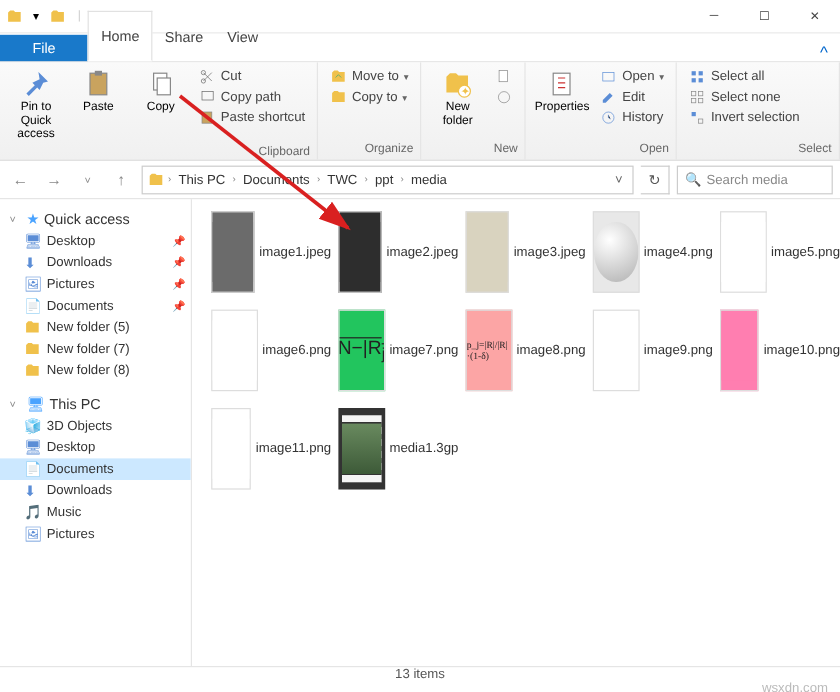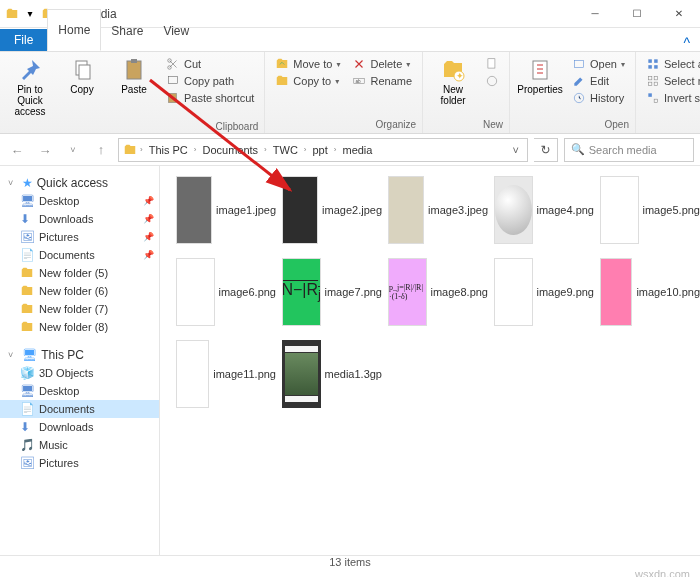--- a/index.html
+++ b/index.html
@@ -9,21 +9,21 @@
 .titlebar { height: 28px; background: #fff; border-bottom: 1px solid #e5e5e5; display: flex; align-items: center; }
 .titlebar .qat { display: flex; align-items: center; padding: 0 4px; gap: 2px; }
 .titlebar .qat-icon { width: 16px; height: 16px; display: flex; align-items: center; justify-content: center; font-size: 10px; }
 .titlebar .folder-icon { color: #f0c14b; }
 .titlebar .title { flex: 1; padding-left: 6px; color: #444; font-size: 12px; }
 .titlebar .winbtns { display: flex; }
 .titlebar .winbtn { width: 42px; height: 28px; display: flex; align-items: center; justify-content: center; font-size: 10px; color: #444; }
 
 
 .tabs { height: 24px; display: flex; align-items: flex-end; border-bottom: 1px solid #e1e1e1; background: #fff; }
-.tabs .tab-file { background: #1979ca; color: #fff; padding: 4px 14px; font-size: 12px; }
+.tabs .tab-file { background: #1979ca; color: #fff; padding: 4px 27px; font-size: 12px; }
 .tabs .tab { padding: 13px 10px; font-size: 12px; color: #444; }
 .tabs .tab.active { border: 1px solid #e1e1e1; border-bottom: 1px solid #fff; background: #fff; }
 .tabs .help { margin-left: auto; padding: 0 10px; color: #0066cc; font-size: 14px; }
 
 
 .ribbon { height: 82px; background: linear-gradient(#fafafa,#f0f0f0); border-bottom: 1px solid #dadada; display: flex; }
 .ribbon-group { border-right: 1px solid #e5e5e5; display: flex; flex-direction: column; padding: 4px 6px 0; }
 .ribbon-group .group-content { flex: 1; display: flex; align-items: flex-start; gap: 4px; }
 .ribbon-group .group-label { text-align: right; font-size: 10px; color: #666; padding: 2px 0 3px; }
 .ribbon-btn-large { display: flex; flex-direction: column; align-items: center; width: 48px; gap: 2px; padding: 2px; font-size: 10px; text-align: center; }
@@ -110,32 +110,32 @@
   <div class="ribbon-group">
     <div class="group-content">
       <div class="ribbon-btn-large">
         <svg class="icon" viewBox="0 0 24 24">
             <path fill="#5b8dd6" d="M14 2l8 8-4 1-3 6-2-2-7 7-2-2 7-7-2-2 6-3z"></path>
           </svg>
         <span>Pin to Quick access</span>
       </div>
       <div class="ribbon-btn-large">
         <svg class="icon" viewBox="0 0 24 24">
+            <rect x="5" y="3" width="14" height="18" fill="#c9a35e" stroke="#888"></rect>
+            <rect x="9" y="1" width="6" height="4" fill="#888"></rect>
+          </svg>
+        <span>Paste</span>
+      </div>
+      <div class="ribbon-btn-large">
+        <svg class="icon" viewBox="0 0 24 24">
             <rect x="6" y="3" width="11" height="14" fill="#fff" stroke="#888"></rect>
             <rect x="9" y="7" width="11" height="14" fill="#fff" stroke="#888"></rect>
           </svg>
         <span>Copy</span>
       </div>
-      <div class="ribbon-btn-large">
-        <svg class="icon" viewBox="0 0 24 24">
-            <rect x="5" y="3" width="14" height="18" fill="#c9a35e" stroke="#888"></rect>
-            <rect x="9" y="1" width="6" height="4" fill="#888"></rect>
-          </svg>
-        <span>Paste</span>
-      </div>
       <div class="ribbon-small-list">
         <div class="ribbon-btn-small">
             <svg class="icon" viewBox="0 0 24 24">
               <path stroke="#666" fill="none" d="M6 6l12 12M18 6L6 18"></path>
               <circle cx="6" cy="6" r="3" fill="none" stroke="#666"></circle>
               <circle cx="6" cy="18" r="3" fill="none" stroke="#666"></circle>
             </svg>
             <span>Cut</span>
           </div>
         <div class="ribbon-btn-small">
@@ -163,35 +163,20 @@
               <path fill="#f0c14b" d="M3 6l3-3h5l2 2h8v14H3z"></path>
               <path stroke="#3a7" fill="none" d="M8 13l4-4 4 4"></path>
             </svg>
             <span>Move to</span>
           </div>
         <div class="ribbon-btn-small dd-arrow">
             <svg class="icon" viewBox="0 0 24 24">
               <path fill="#f0c14b" d="M3 6l3-3h5l2 2h8v14H3z"></path>
             </svg>
             <span>Copy to</span>
-          </div>
-      </div>
-      <div class="ribbon-small-list">
-        <div class="ribbon-btn-small dd-arrow">
-            <svg class="icon" viewBox="0 0 24 24">
-              <path stroke="#c33" stroke-width="2" d="M6 6l12 12M18 6L6 18"></path>
-            </svg>
-            <span>Delete</span>
-          </div>
-        <div class="ribbon-btn-small">
-            <svg class="icon" viewBox="0 0 24 24">
-              <rect x="3" y="8" width="18" height="8" fill="none" stroke="#888"></rect>
-              <text x="6" y="15" font-size="8" fill="#555">ab</text>
-            </svg>
-            <span>Rename</span>
           </div>
       </div>
     </div>
     <div class="group-label">Organize</div>
   </div>
 
   <div class="ribbon-group">
     <div class="group-content">
       <div class="ribbon-btn-large">
         <svg class="icon" viewBox="0 0 24 24">
@@ -346,26 +331,20 @@
           <div class="sec-item">
             <svg class="folder-mini" viewBox="0 0 24 24">
               <path fill="#f0c14b" d="M3 6l3-3h5l2 2h8v14H3z"></path>
             </svg>
             <span>New folder (5)</span>
           </div>
           <div class="sec-item">
             <svg class="folder-mini" viewBox="0 0 24 24">
               <path fill="#f0c14b" d="M3 6l3-3h5l2 2h8v14H3z"></path>
             </svg>
-            <span>New folder (6)</span>
-          </div>
-          <div class="sec-item">
-            <svg class="folder-mini" viewBox="0 0 24 24">
-              <path fill="#f0c14b" d="M3 6l3-3h5l2 2h8v14H3z"></path>
-            </svg>
             <span>New folder (7)</span>
           </div>
           <div class="sec-item">
             <svg class="folder-mini" viewBox="0 0 24 24">
               <path fill="#f0c14b" d="M3 6l3-3h5l2 2h8v14H3z"></path>
             </svg>
             <span>New folder (8)</span>
           </div>
         </div>
     </div>
@@ -441,21 +420,21 @@
           </div>
        <div class="file-label">image6.png</div>
      </div>
         <div class="file-item">
        <div class="thumb" style="background:#22c55e">
             <div style="font-size:16px;font-family:serif;color:#222">β<sub>j</sub>=<span style="text-decoration:overline">N−|R<sub>j</sub>|</span>/N</div>
           </div>
        <div class="file-label">image7.png</div>
      </div>
         <div class="file-item">
-       <div class="thumb" style="background:#f0abfc">
+       <div class="thumb" style="background:#fca5a5">
             <div style="font-size:8px;font-family:serif;color:#222">p_j=|R|/|R|·(1-δ)</div>
           </div>
        <div class="file-label">image8.png</div>
      </div>
         <div class="file-item">
        <div class="thumb" style="background:#ffffff">
             <div class="inner" style="background:#ffffff"></div>
           </div>
        <div class="file-label">image9.png</div>
      </div>

